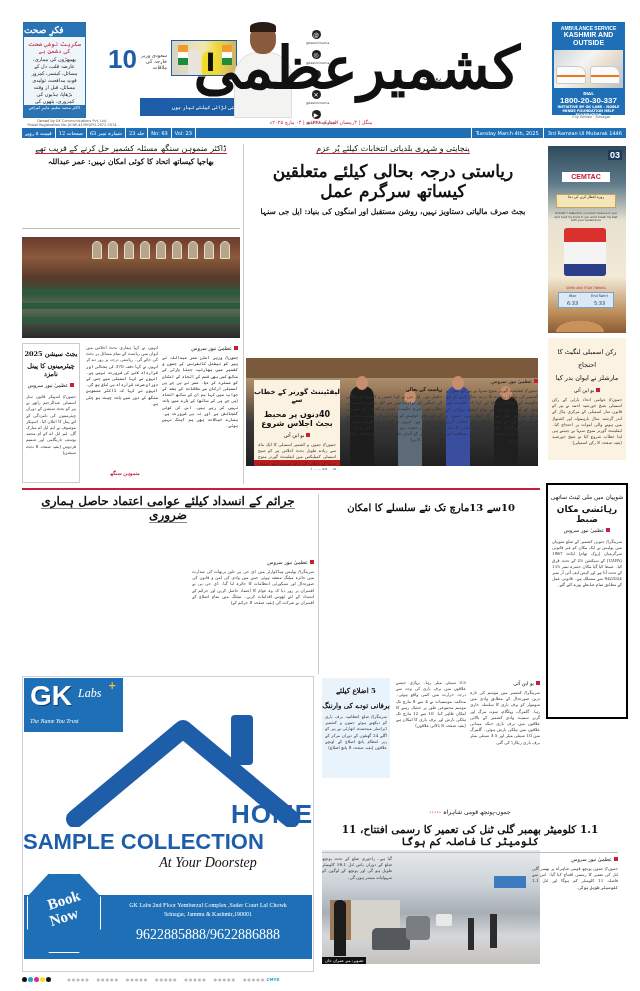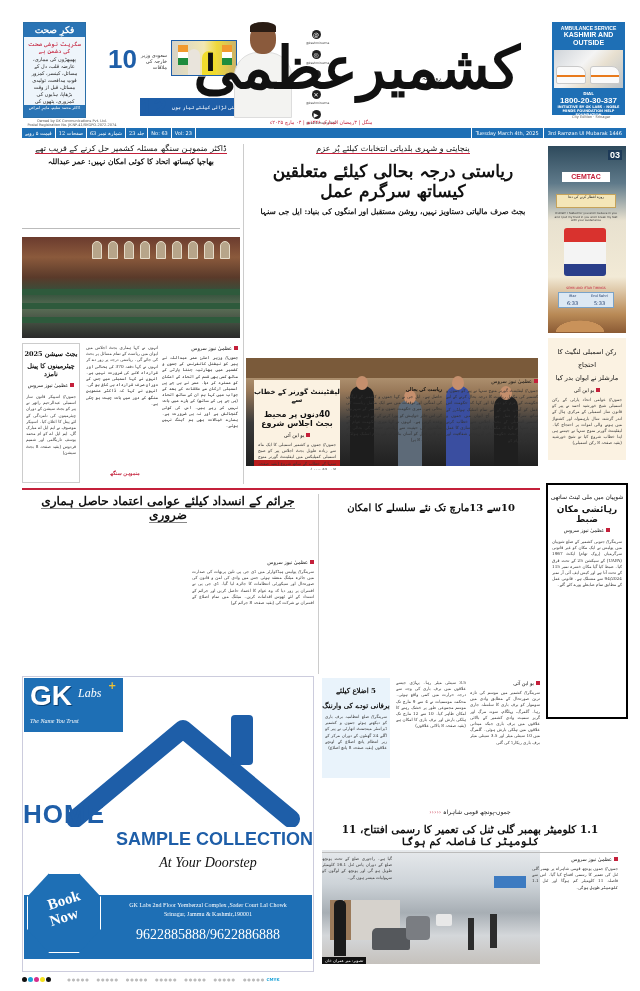--- a/index.html
+++ b/index.html
@@ -3,21 +3,21 @@
 <meta charset="utf-8">
 <style>
   * { box-sizing: border-box; margin: 0; padding: 0; }
   body { width: 640px; height: 991px; background: #ffffff; font-family: "DejaVu Sans", sans-serif; color: #111; overflow: hidden; position: relative; }
   .abs { position: absolute; }
   .urdu { direction: rtl; font-family: "DejaVu Serif", serif; }
 
   
   #masthead { left: 0; top: 0; width: 640px; height: 128px; }
   #health-box { left: 23px; top: 22px; width: 63px; height: 96px; border: 1px solid #2a6fa8; background: #eef5fb; }
-  #health-box .hb-title { background: #2a74b5; color: #fff; font-size: 9px; font-weight: bold; text-align: center; height: 14px; line-height: 14px; }
+  #health-box .hb-title { background: #2a74b5; color: #fff; font-size: 9px; font-weight: bold; text-align: left; height: 14px; line-height: 14px; }
   #health-box .hb-sub { color: #c4203a; font-size: 6px; text-align: center; margin-top: 3px; }
   #health-box .hb-body { font-size: 5px; line-height: 7px; padding: 2px 3px; text-align: center; color: #222; }
   #health-box .hb-foot { position: absolute; bottom: 0; left: 0; right: 0; height: 12px; background: #2a74b5; color: #fff; font-size: 4px; text-align: center; line-height: 6px; }
   #owner-line { left: 22px; top: 119px; font-size: 3.5px; color: #555; line-height: 4px; width: 100px; text-align: center; }
 
   #promo-10 { left: 108px; top: 44px; font-size: 26px; font-weight: bold; color: #1e5ea8; font-family: "Liberation Sans", sans-serif; }
   #promo-10-text { left: 133px; top: 52px; font-size: 5px; color: #333; width: 34px; }
   #promo-photo { left: 171px; top: 40px; width: 66px; height: 36px; border: 1px solid #1e5ea8; background: linear-gradient(90deg, #d6d3c8 0%, #f1e7b3 50%, #efd93a 70%, #cbb36a 100%); }
   #promo-photo .flag { position: absolute; top: 4px; width: 10px; height: 20px; background: linear-gradient(#f29a2e 33%, #fff 33%, #fff 66%, #1e8c3d 66%); }
   #promo-12-band { left: 140px; top: 98px; width: 108px; height: 18px; background: #1e5ea8; }
@@ -99,22 +99,22 @@
   #snow-side .h { font-size: 9px; font-weight: bold; text-align: center; direction: rtl; margin-top: 4px; }
 
   
   #gk-ad { left: 22px; top: 676px; width: 292px; height: 296px; border: 1px solid #ccd; background: #fff; }
   #gk-logo { position: absolute; left: 1px; top: 1px; width: 99px; height: 54px; background: #1e6fb5; }
   #gk-logo .gk { position: absolute; left: 6px; top: 2px; font-size: 28px; font-weight: bold; color: #fff; font-family: "Liberation Sans", sans-serif; text-shadow: 1px 1px 0 #0b3f70; }
   #gk-logo .labs { position: absolute; left: 54px; top: 8px; font-size: 12px; font-style: italic; color: #fff; font-family: "Liberation Serif", serif; }
   #gk-logo .plus { position: absolute; left: 84px; top: 2px; font-size: 10px; color: #f2c230; font-weight: bold; }
   #gk-logo .tag { position: absolute; left: 6px; top: 40px; font-size: 6px; font-style: italic; color: #fff; font-family: "Liberation Serif", serif; }
   #roof { position: absolute; left: 40px; top: 30px; width: 240px; height: 120px; }
-  #home-text { position: absolute; left: 0; right: 0; top: 122px; text-align: left; font-size: 26px; font-weight: bold; color: #1e5ea8; font-family: "Liberation Sans", sans-serif; letter-spacing: 1px; }
-  #sample-text { position: absolute; left: 0; right: 0; top: 152px; text-align: right; font-size: 18px; font-weight: bold; color: #1e5ea8; font-family: "Liberation Sans", sans-serif; }
+  #home-text { position: absolute; left: 0; right: 0; top: 122px; text-align: right; font-size: 26px; font-weight: bold; color: #1e5ea8; font-family: "Liberation Sans", sans-serif; letter-spacing: 1px; }
+  #sample-text { position: absolute; left: 0; right: 0; top: 152px; text-align: left; font-size: 22px; font-weight: bold; color: #1e5ea8; font-family: "Liberation Sans", sans-serif; }
   #doorstep-text { position: absolute; left: 80px; right: 0; top: 178px; text-align: center; font-size: 14px; font-style: italic; color: #111; font-family: "Liberation Serif", serif; }
   #ad-band { position: absolute; left: 1px; right: 1px; top: 218px; height: 64px; background: #1e6fb5; color: #fff; }
   #ad-band .addr { position: absolute; left: 84px; right: 4px; top: 6px; font-size: 6px; text-align: center; line-height: 9px; font-family: "Liberation Serif", serif; }
   #ad-band .phones { position: absolute; left: 84px; right: 4px; top: 32px; font-size: 14px; text-align: center; font-family: "Liberation Serif", serif; }
   #book-now { position: absolute; left: 4px; top: 196px; width: 74px; height: 80px; background: #1e6fb5; border: 1px solid #fff; clip-path: polygon(30% 0%, 70% 0%, 100% 30%, 100% 70%, 70% 100%, 30% 100%, 0% 70%, 0% 30%); color: #fff; text-align: center; }
   #book-now span { display: block; font-size: 15px; font-weight: bold; font-family: "Liberation Serif", serif; transform: rotate(-18deg); }
   #book-now .b1 { margin-top: 18px; }
 
   #color-bar { left: 22px; top: 975px; width: 604px; height: 10px; font-size: 4px; color: #bbb; line-height: 10px; }
   #color-bar .dot { display: inline-block; width: 5px; height: 5px; border-radius: 50%; margin-right: 1px; vertical-align: middle; }

